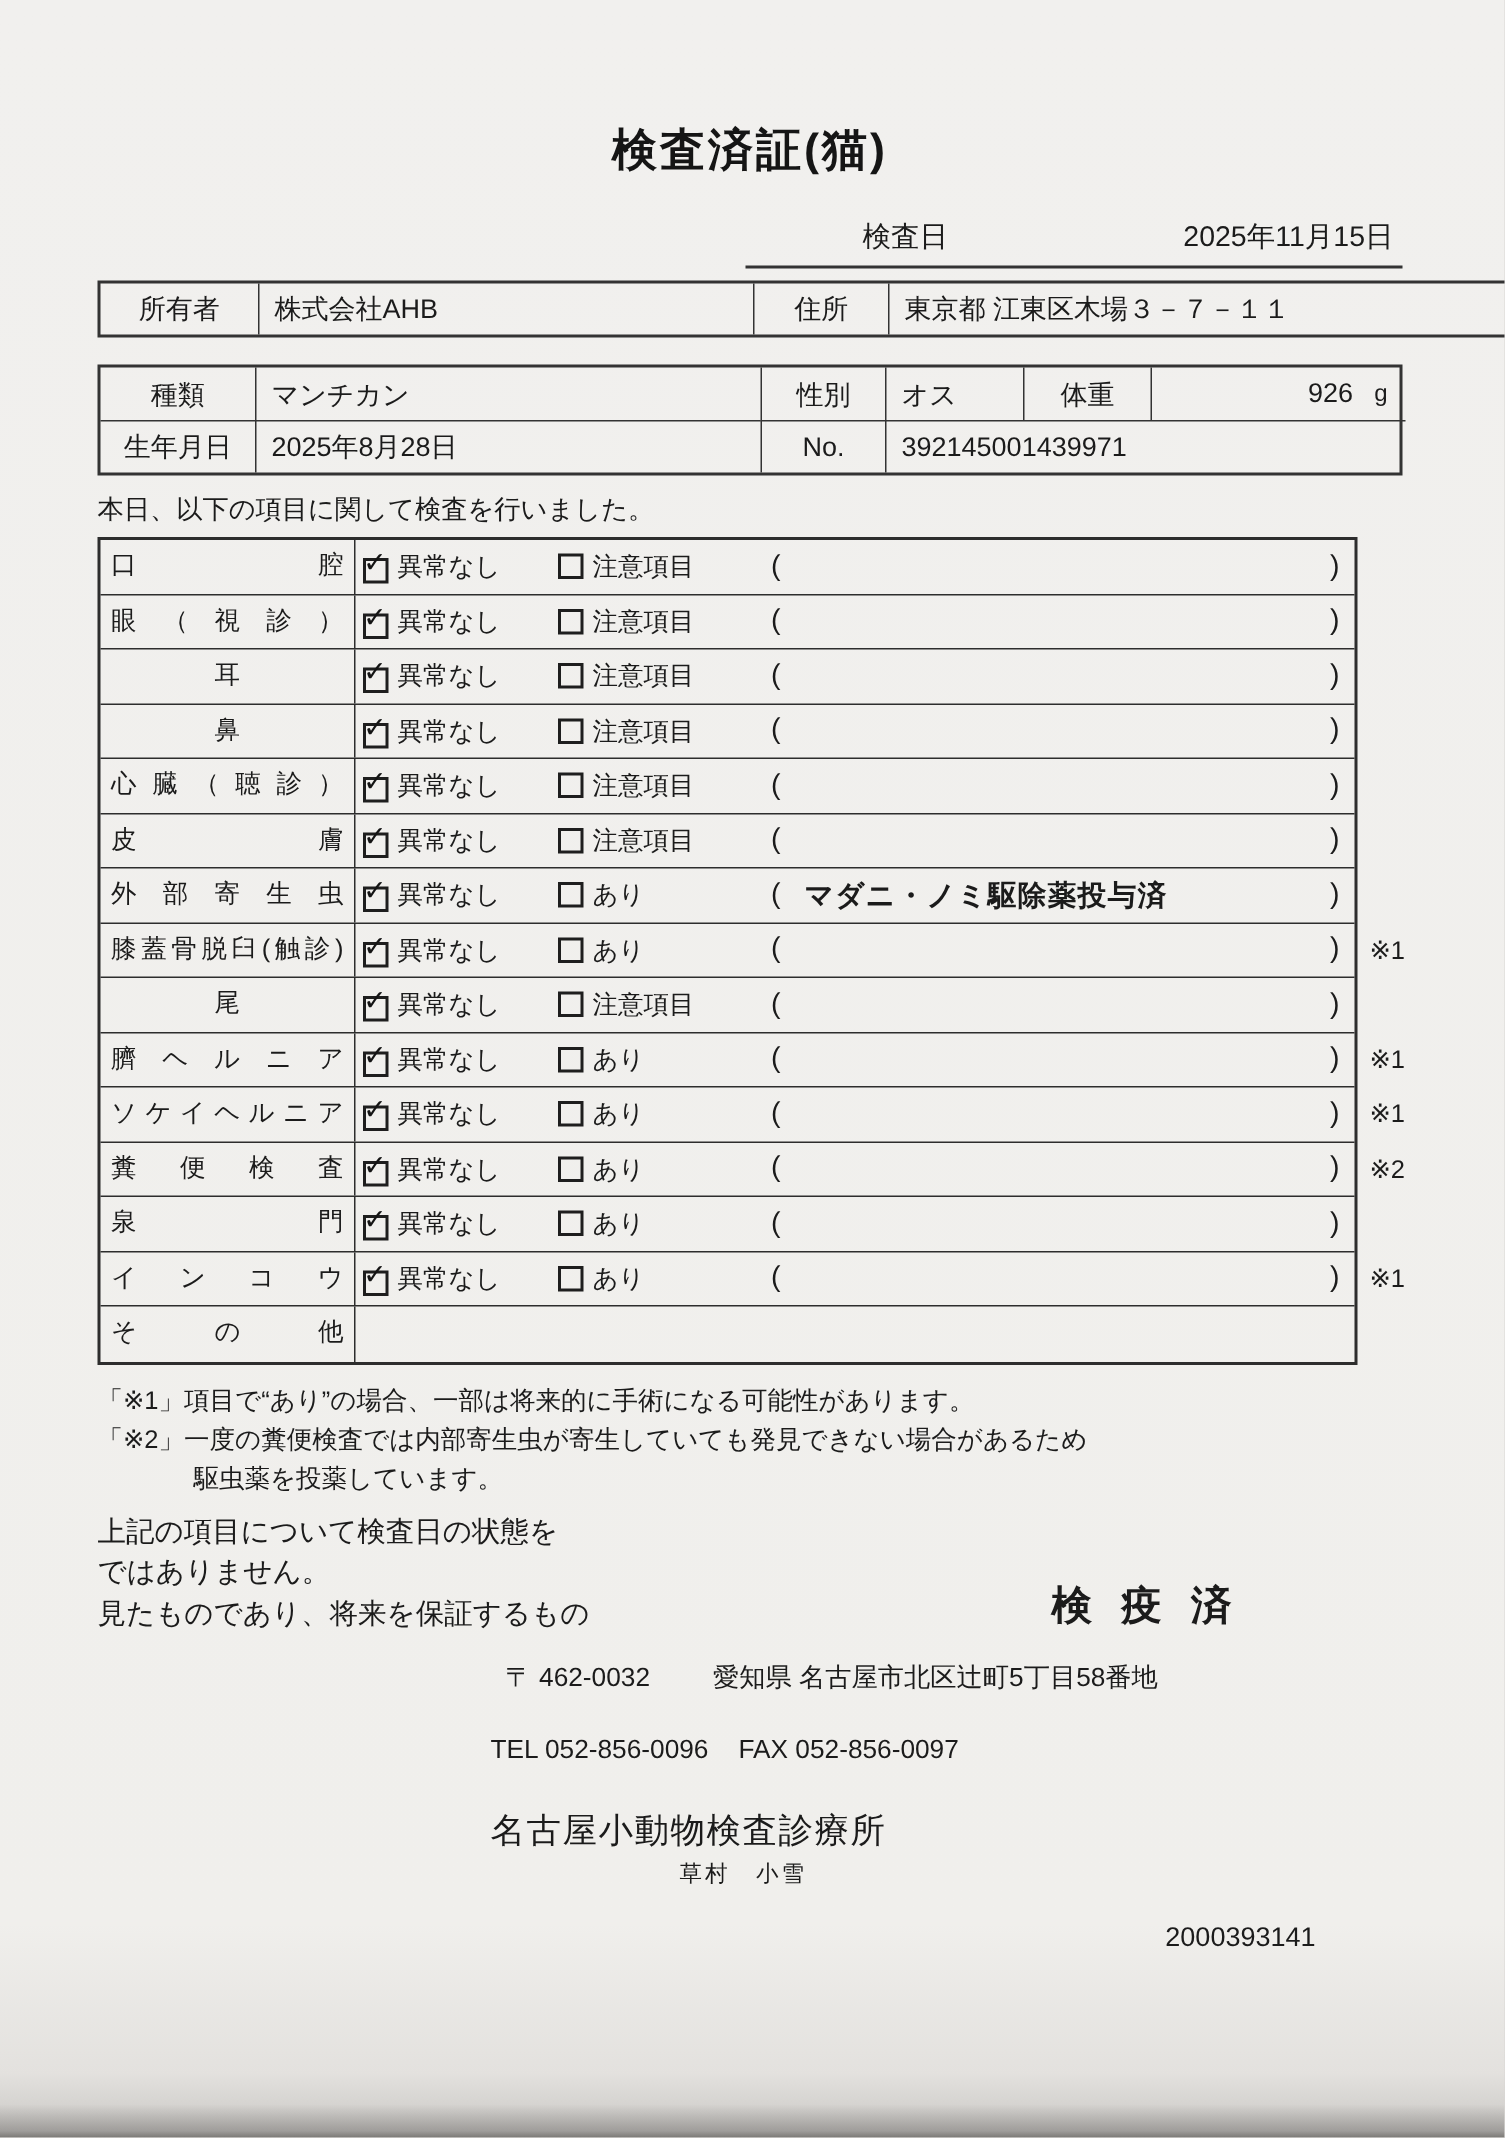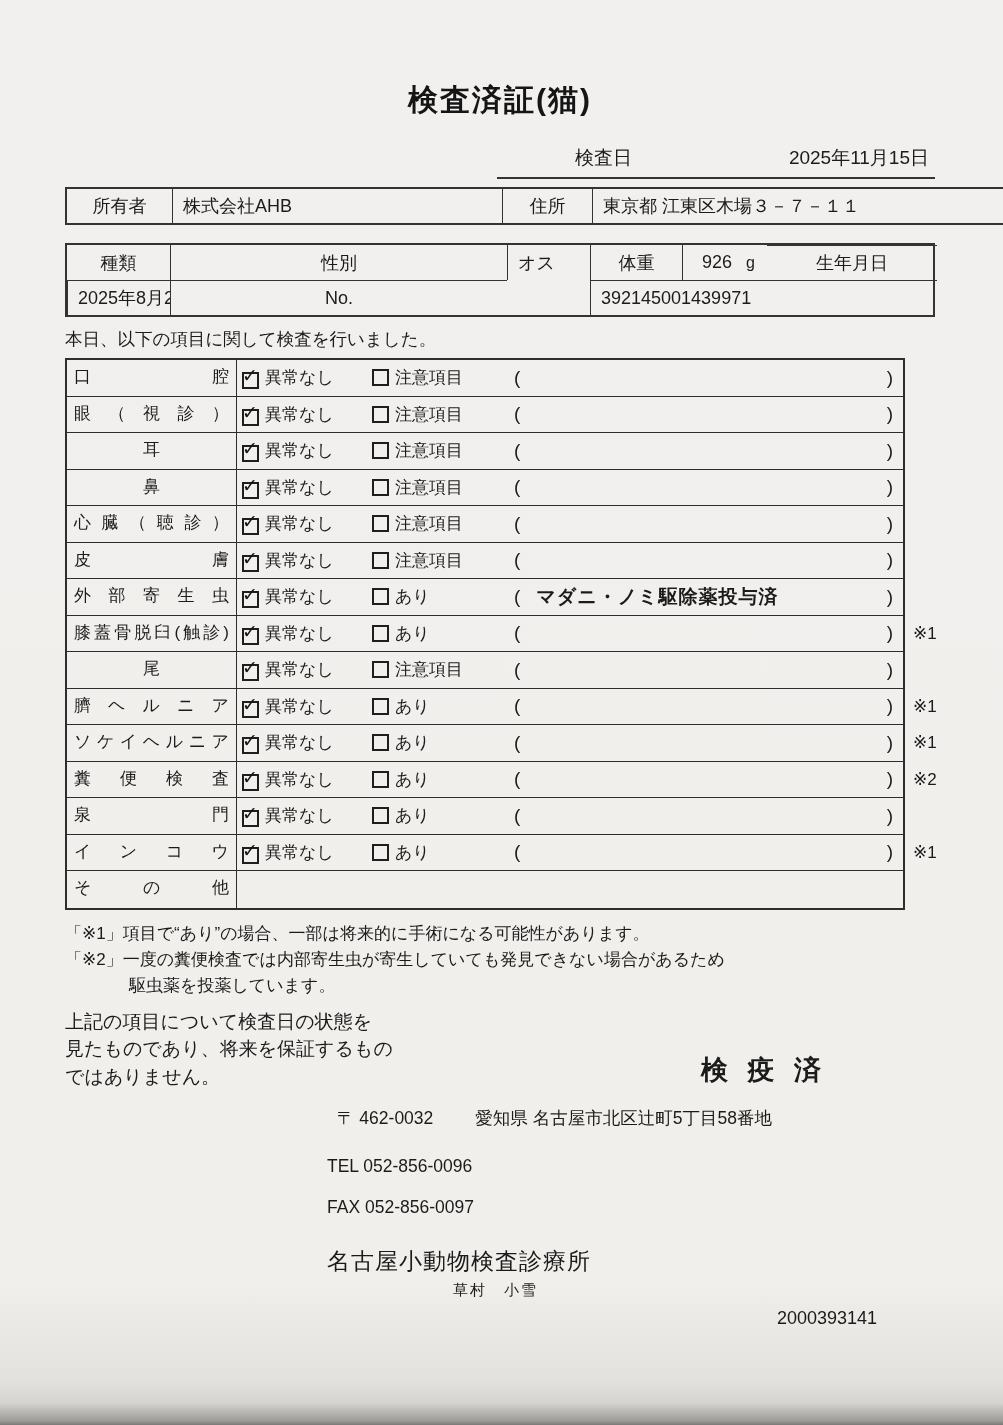--- a/index.html
+++ b/index.html
@@ -89,24 +89,24 @@
   .mark { position:absolute; left:846px; top:0; width:46px; line-height:36.5px; font-size:17px; white-space:nowrap; }
 
   .footnotes { margin-top:11px; font-size:17px; line-height:1.55; }
   .fn-indent { padding-left:64px; }
 
   .bottom-row { display:flex; justify-content:space-between; align-items:flex-end; margin-top:8px; width:870px; }
   .disclaimer { font-size:19px; line-height:1.45; }
   .stamp { font-size:27px; letter-spacing:6px; font-weight:600; margin-right:108px; padding-bottom:2px; white-space:nowrap; }
 
   .addr-line { margin-top:16px; margin-left:272px; display:flex; gap:42px; font-size:17.5px; white-space:nowrap; }
-  .tel-line  { margin-top:26px; margin-left:262px; display:flex; gap:20px; font-size:17.5px; white-space:nowrap;flex-direction:column; }
+  .tel-line  { margin-top:26px; margin-left:262px; display:flex; gap:20px; font-size:17.5px; white-space:nowrap; }
   .clinic-name { margin-top:28px; margin-left:262px; font-size:23px; letter-spacing:1px; }
   .vet-name { margin-top:4px; margin-left:388px; font-size:15px; letter-spacing:2px; }
-  .serial { margin-top:8px; width:870px; box-sizing:border-box; text-align:right; padding-right:58px; font-size:18px; }
+  .serial { margin-top:22px; width:870px; box-sizing:border-box; text-align:right; padding-right:58px; font-size:18px; }
 </style>
 </head>
 <body>
 
 <div class="page">
   <div class="content">
 
     <h1 class="title">検査済証(猫)</h1>
 
     <div class="date-row">
@@ -116,20 +116,21 @@
 
     <div class="grid-table owner-table">
       <div class="cell lab">所有者</div>
       <div class="cell val bl">株式会社AHB</div>
       <div class="cell lab bl">住所</div>
       <div class="cell val bl">東京都 江東区木場３－７－１１</div>
     </div>
 
     <div class="grid-table pet-table">
       <div class="cell lab">種類</div>
+      <div class="cell val bl">マンチカン</div>
       <div class="cell lab bl">性別</div>
       <div class="cell val bl">オス</div>
       <div class="cell lab bl">体重</div>
       <div class="cell weight bl">
         <span>926</span>
         <span class="unit">g</span>
       </div>
       <div class="cell lab bt">生年月日</div>
       <div class="cell val bl bt">2025年8月28日</div>
       <div class="cell lab bl bt">No.</div>
@@ -446,22 +447,22 @@
 
     <div class="footnotes">
       <div>「※1」項目で“あり”の場合、一部は将来的に手術になる可能性があります。</div>
       <div>「※2」一度の糞便検査では内部寄生虫が寄生していても発見できない場合があるため</div>
       <div class="fn-indent">駆虫薬を投薬しています。</div>
     </div>
 
     <div class="bottom-row">
       <div class="disclaimer">
         <div>上記の項目について検査日の状態を</div>
+        <div>ではありません。</div>
         <div>見たものであり、将来を保証するもの</div>
-        <div>ではありません。</div>
       </div>
       <div class="stamp">検 疫 済</div>
     </div>
 
     <div class="addr-line">
       <span>〒 462-0032</span>
       <span>愛知県 名古屋市北区辻町5丁目58番地</span>
     </div>
 
     <div class="tel-line">

